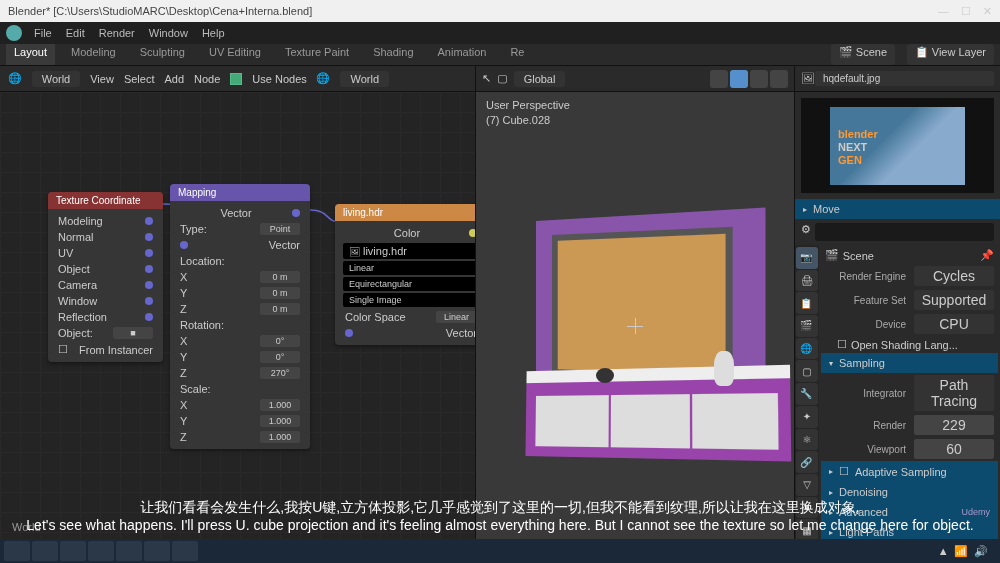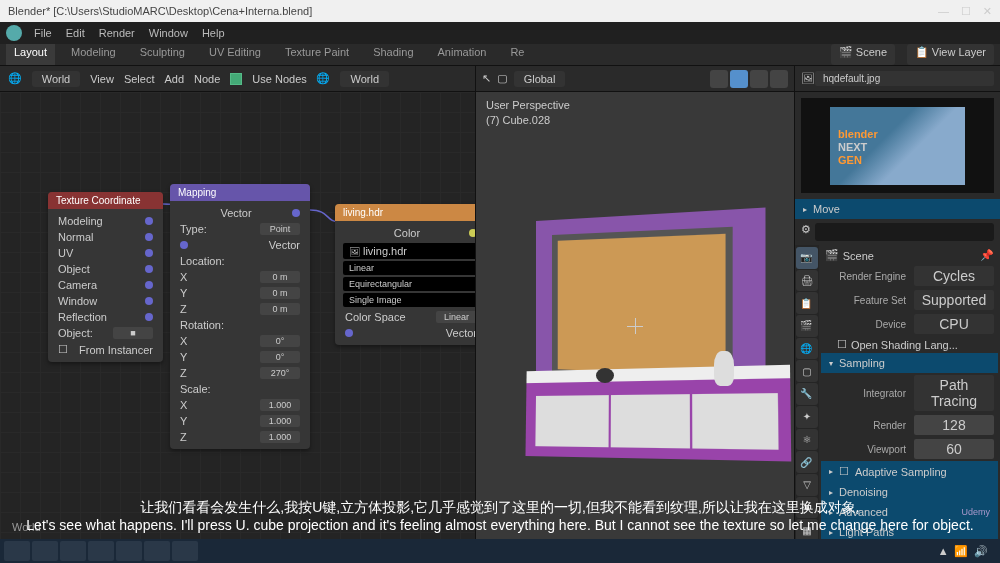--- a/index.html
+++ b/index.html
@@ -376,21 +376,21 @@
           </div>
         <div class="panel-hdr open">
             <span>Sampling</span>
           </div>
         <div class="prop-row">
             <span class="prop-label">Integrator</span>
             <span class="prop-val">Path Tracing</span>
           </div>
         <div class="prop-row">
             <span class="prop-label">Render</span>
-            <span class="prop-val num">128</span>
+            <span class="prop-val num">229</span>
           </div>
         <div class="prop-row">
             <span class="prop-label">Viewport</span>
             <span class="prop-val num">60</span>
           </div>
         <div class="panel-hdr">
             <span>☐</span>
             <span>Adaptive Sampling</span>
           </div>
         <div class="panel-hdr">

